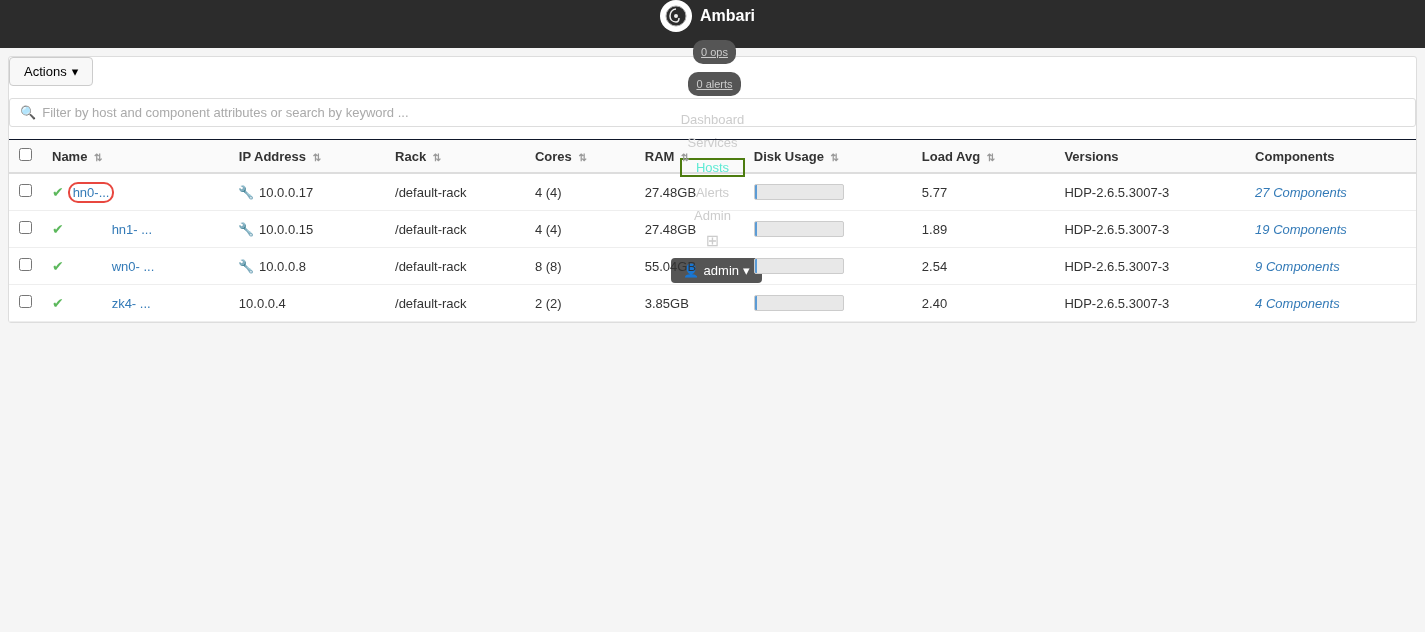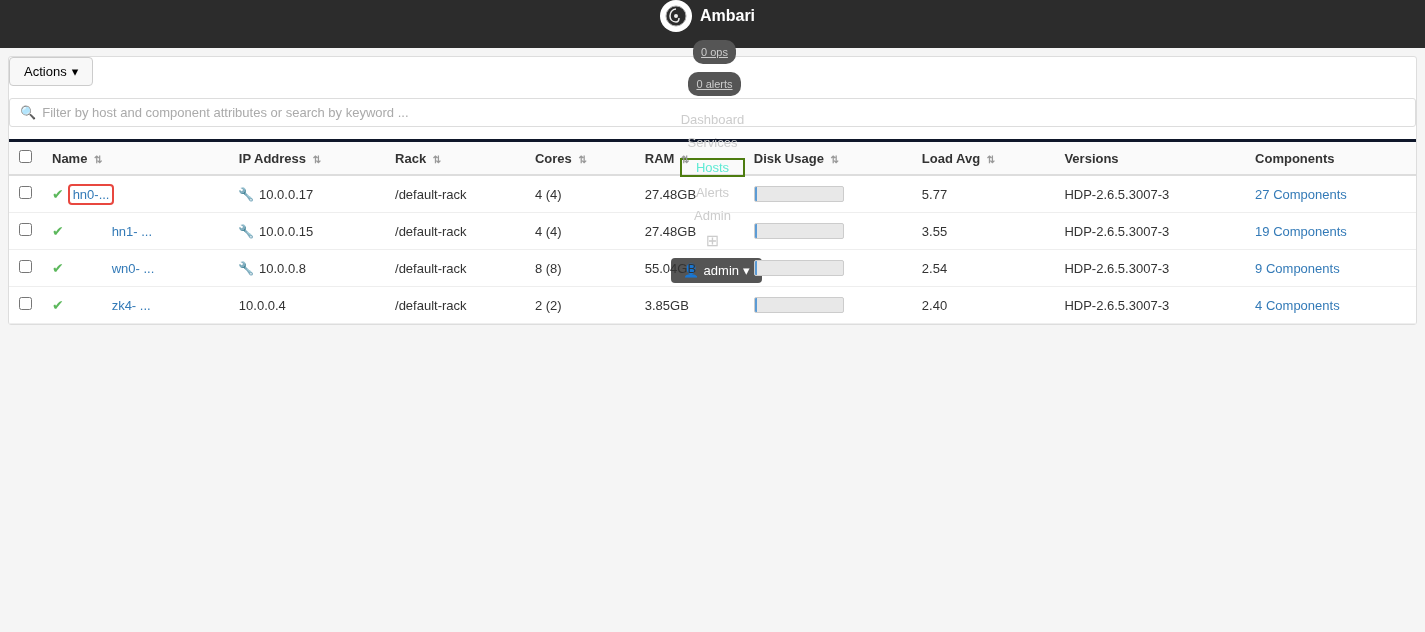--- a/index.html
+++ b/index.html
@@ -113,21 +113,21 @@
       background: #fff;
     }
 
     
     .hosts-table {
       width: 100%;
       border-collapse: collapse;
     }
     .hosts-table th {
       border-bottom: 2px solid #ddd;
-      border-top: 3px solid #0f172a;
+      border-top: 1px solid #0f172a;
       padding: 8px 10px;
       text-align: left;
       font-weight: bold;
       background: #fafafa;
       white-space: nowrap;
     }
     .hosts-table td {
       padding: 10px 10px;
       border-bottom: 1px solid #eee;
       vertical-align: middle;
@@ -135,21 +135,21 @@
 
     .sort-icon { color: #999; font-size: 10px; margin-left: 3px; }
     .checkbox-cell { width: 24px; }
     .status-ok { color: #5cb85c; font-size: 14px; }
     .host-link {
       color: #337ab7;
       text-decoration: none;
       cursor: pointer;
       border: 2px solid #e8473f;
       padding: 1px 3px;
-      border-radius: 4px;
+      border-radius: 10px;
     }
     .host-link-plain {
       color: #337ab7;
       text-decoration: none;
       cursor: pointer;
       margin-left: 44px;
     }
     .wrench-icon { color: #555; margin-right: 4px; }
 
     .disk-bar-container {
@@ -163,20 +163,21 @@
     }
     .disk-bar-fill {
       height: 100%;
       background: #5b9bd5;
     }
 
     .components-link {
       color: #337ab7;
       text-decoration: none;
       cursor: pointer;
+      font-style: italic;
     }
 
     .th-checkbox { padding: 8px 6px; }
   </style>
 </head>
 <body>
 
 <nav class="navbar">
   <div class="navbar-brand">
     <div class="brand-logo">
@@ -282,21 +283,21 @@
           <td><span class="status-ok">✔ </span><a class="host-link-plain">hn1- ...</a></td>
           <td><span class="wrench-icon">🔧</span><span>10.0.0.15</span></td>
           <td>/default-rack</td>
           <td>4 (4)</td>
           <td>27.48GB</td>
           <td>
             <div class="disk-bar-container">
               <div class="disk-bar-fill" style="width: 3%;"></div>
             </div>
           </td>
-          <td>3.55</td>
+          <td>1.89</td>
           <td>HDP-2.6.5.3007-3</td>
           <td><a class="components-link">19 Components</a></td>
         </tr>
         <tr>
           <td class="checkbox-cell"><input type="checkbox" style=""></td>
           <td><span class="status-ok">✔ </span><a class="host-link-plain">wn0- ...</a></td>
           <td><span class="wrench-icon">🔧</span><span>10.0.0.8</span></td>
           <td>/default-rack</td>
           <td>8 (8)</td>
           <td>55.04GB</td>

